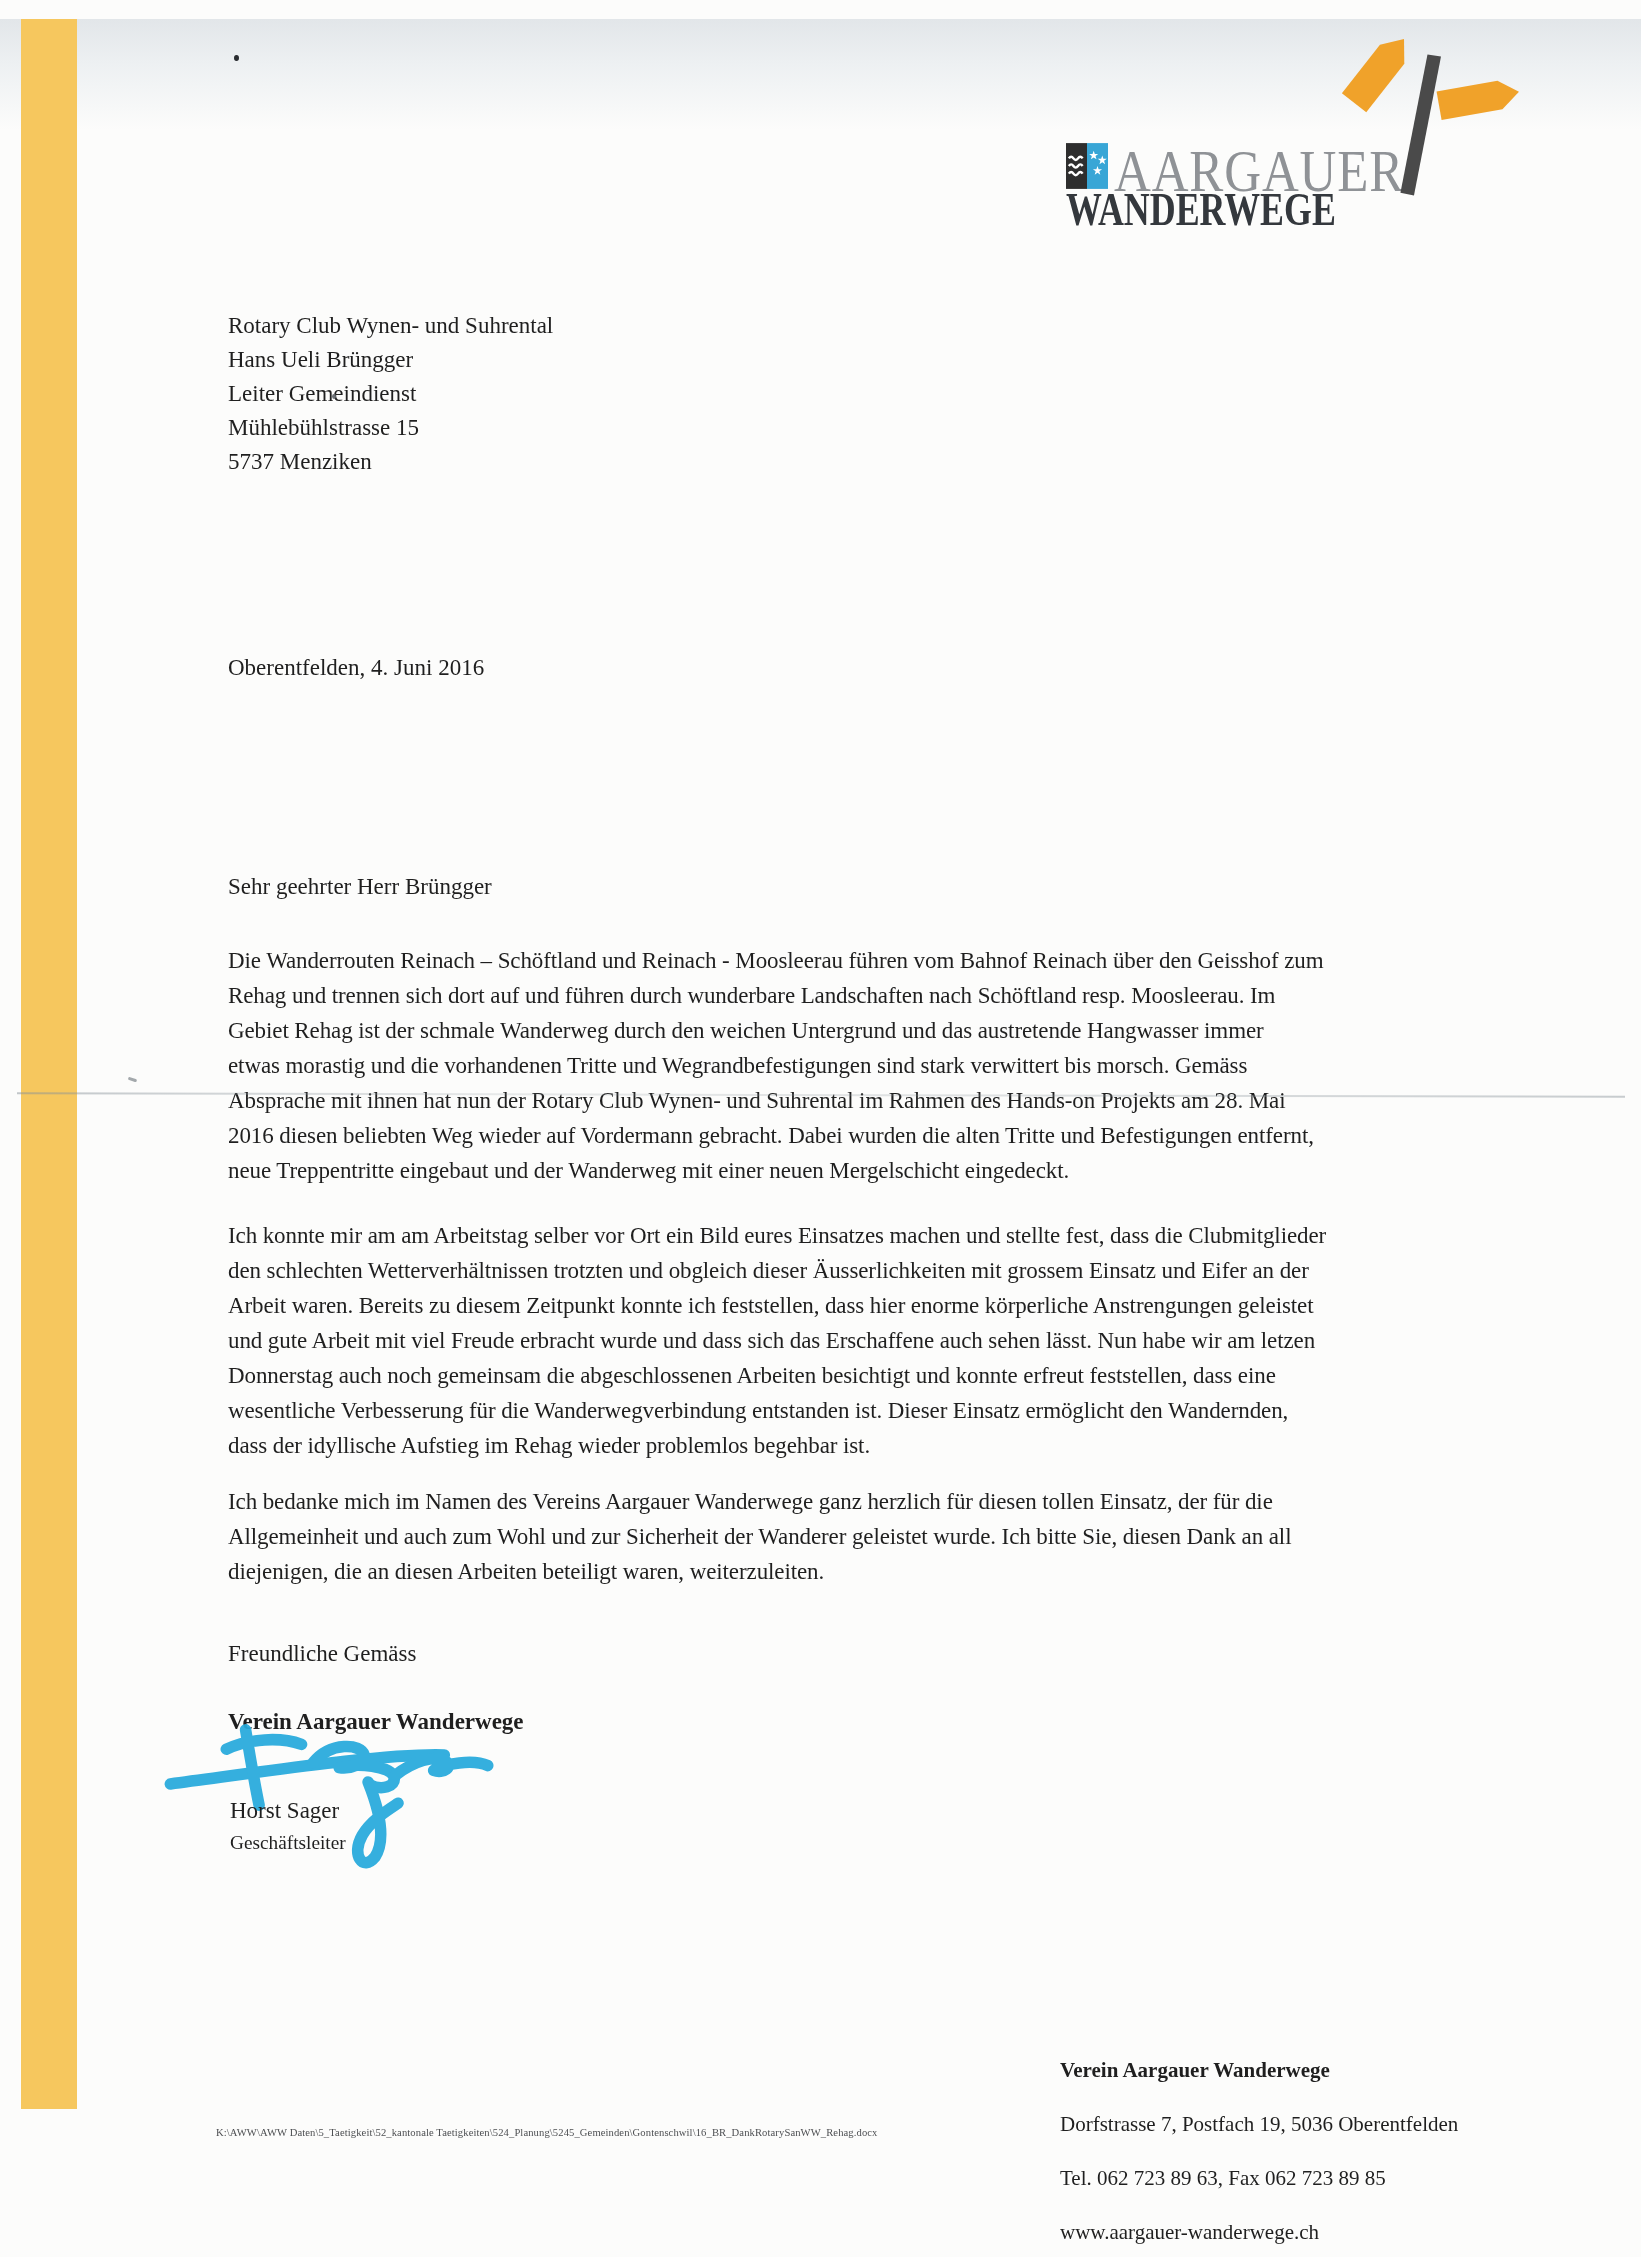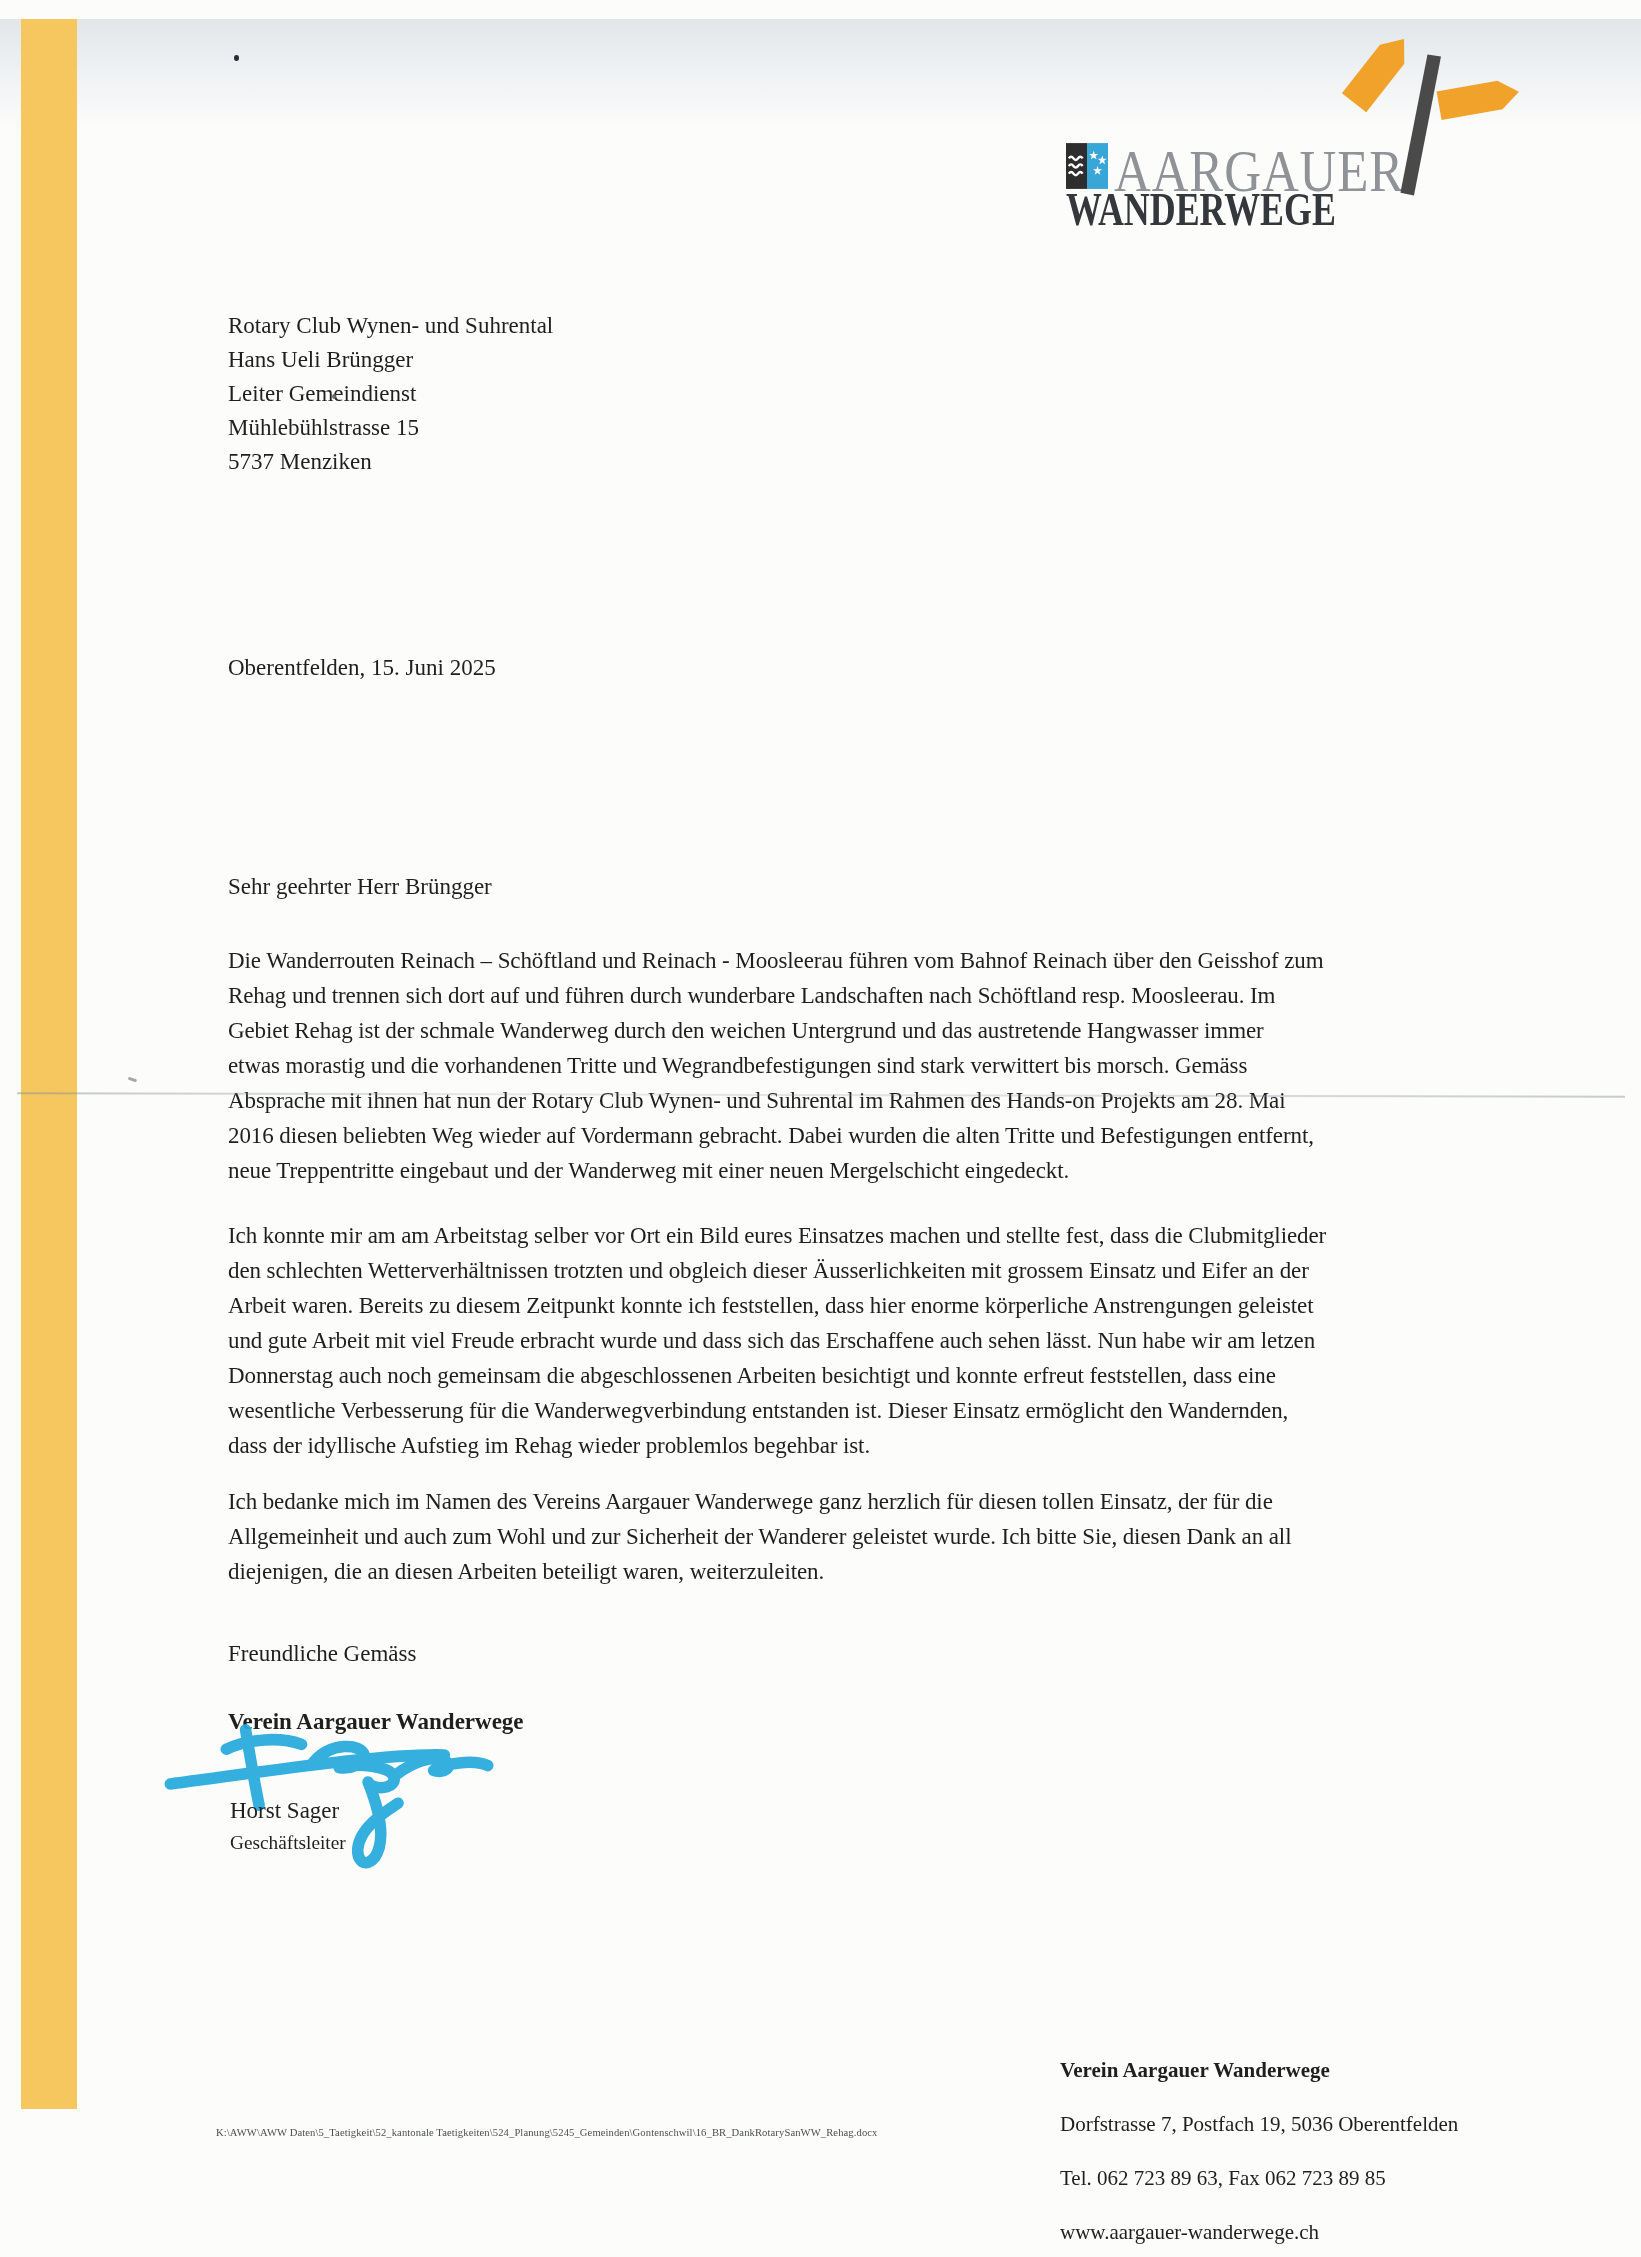--- a/index.html
+++ b/index.html
@@ -98,21 +98,21 @@
       <path d="M0 -15 L64 -15 L84 0 L64 15 L0 15 Z" fill="#f0a22a"></path>
     </g>
   </svg>
 
   <div class="block recipient">Rotary Club Wynen- und Suhrental
 Hans Ueli Brüngger
 Leiter Gemeindienst
 Mühlebühlstrasse 15
 5737 Menziken</div>
 
-  <div class="block dateline">Oberentfelden, 15. Juni 2025</div>
+  <div class="block dateline">Oberentfelden, 4. Juni 2016</div>
 
 
   <div class="block salutation">Sehr geehrter Herr Brüngger</div>
 
   <div class="block para p1">Die Wanderrouten Reinach – Schöftland und Reinach - Moosleerau führen vom Bahnof Reinach über den Geisshof zum
 Rehag und trennen sich dort auf und führen durch wunderbare Landschaften nach Schöftland resp. Moosleerau. Im
 Gebiet Rehag ist der schmale Wanderweg durch den weichen Untergrund und das austretende Hangwasser immer
 etwas morastig und die vorhandenen Tritte und Wegrandbefestigungen sind stark verwittert bis morsch. Gemäss
 Absprache mit ihnen hat nun der Rotary Club Wynen- und Suhrental im Rahmen des Hands-on Projekts am 28. Mai
 2016 diesen beliebten Weg wieder auf Vordermann gebracht. Dabei wurden die alten Tritte und Befestigungen entfernt,

